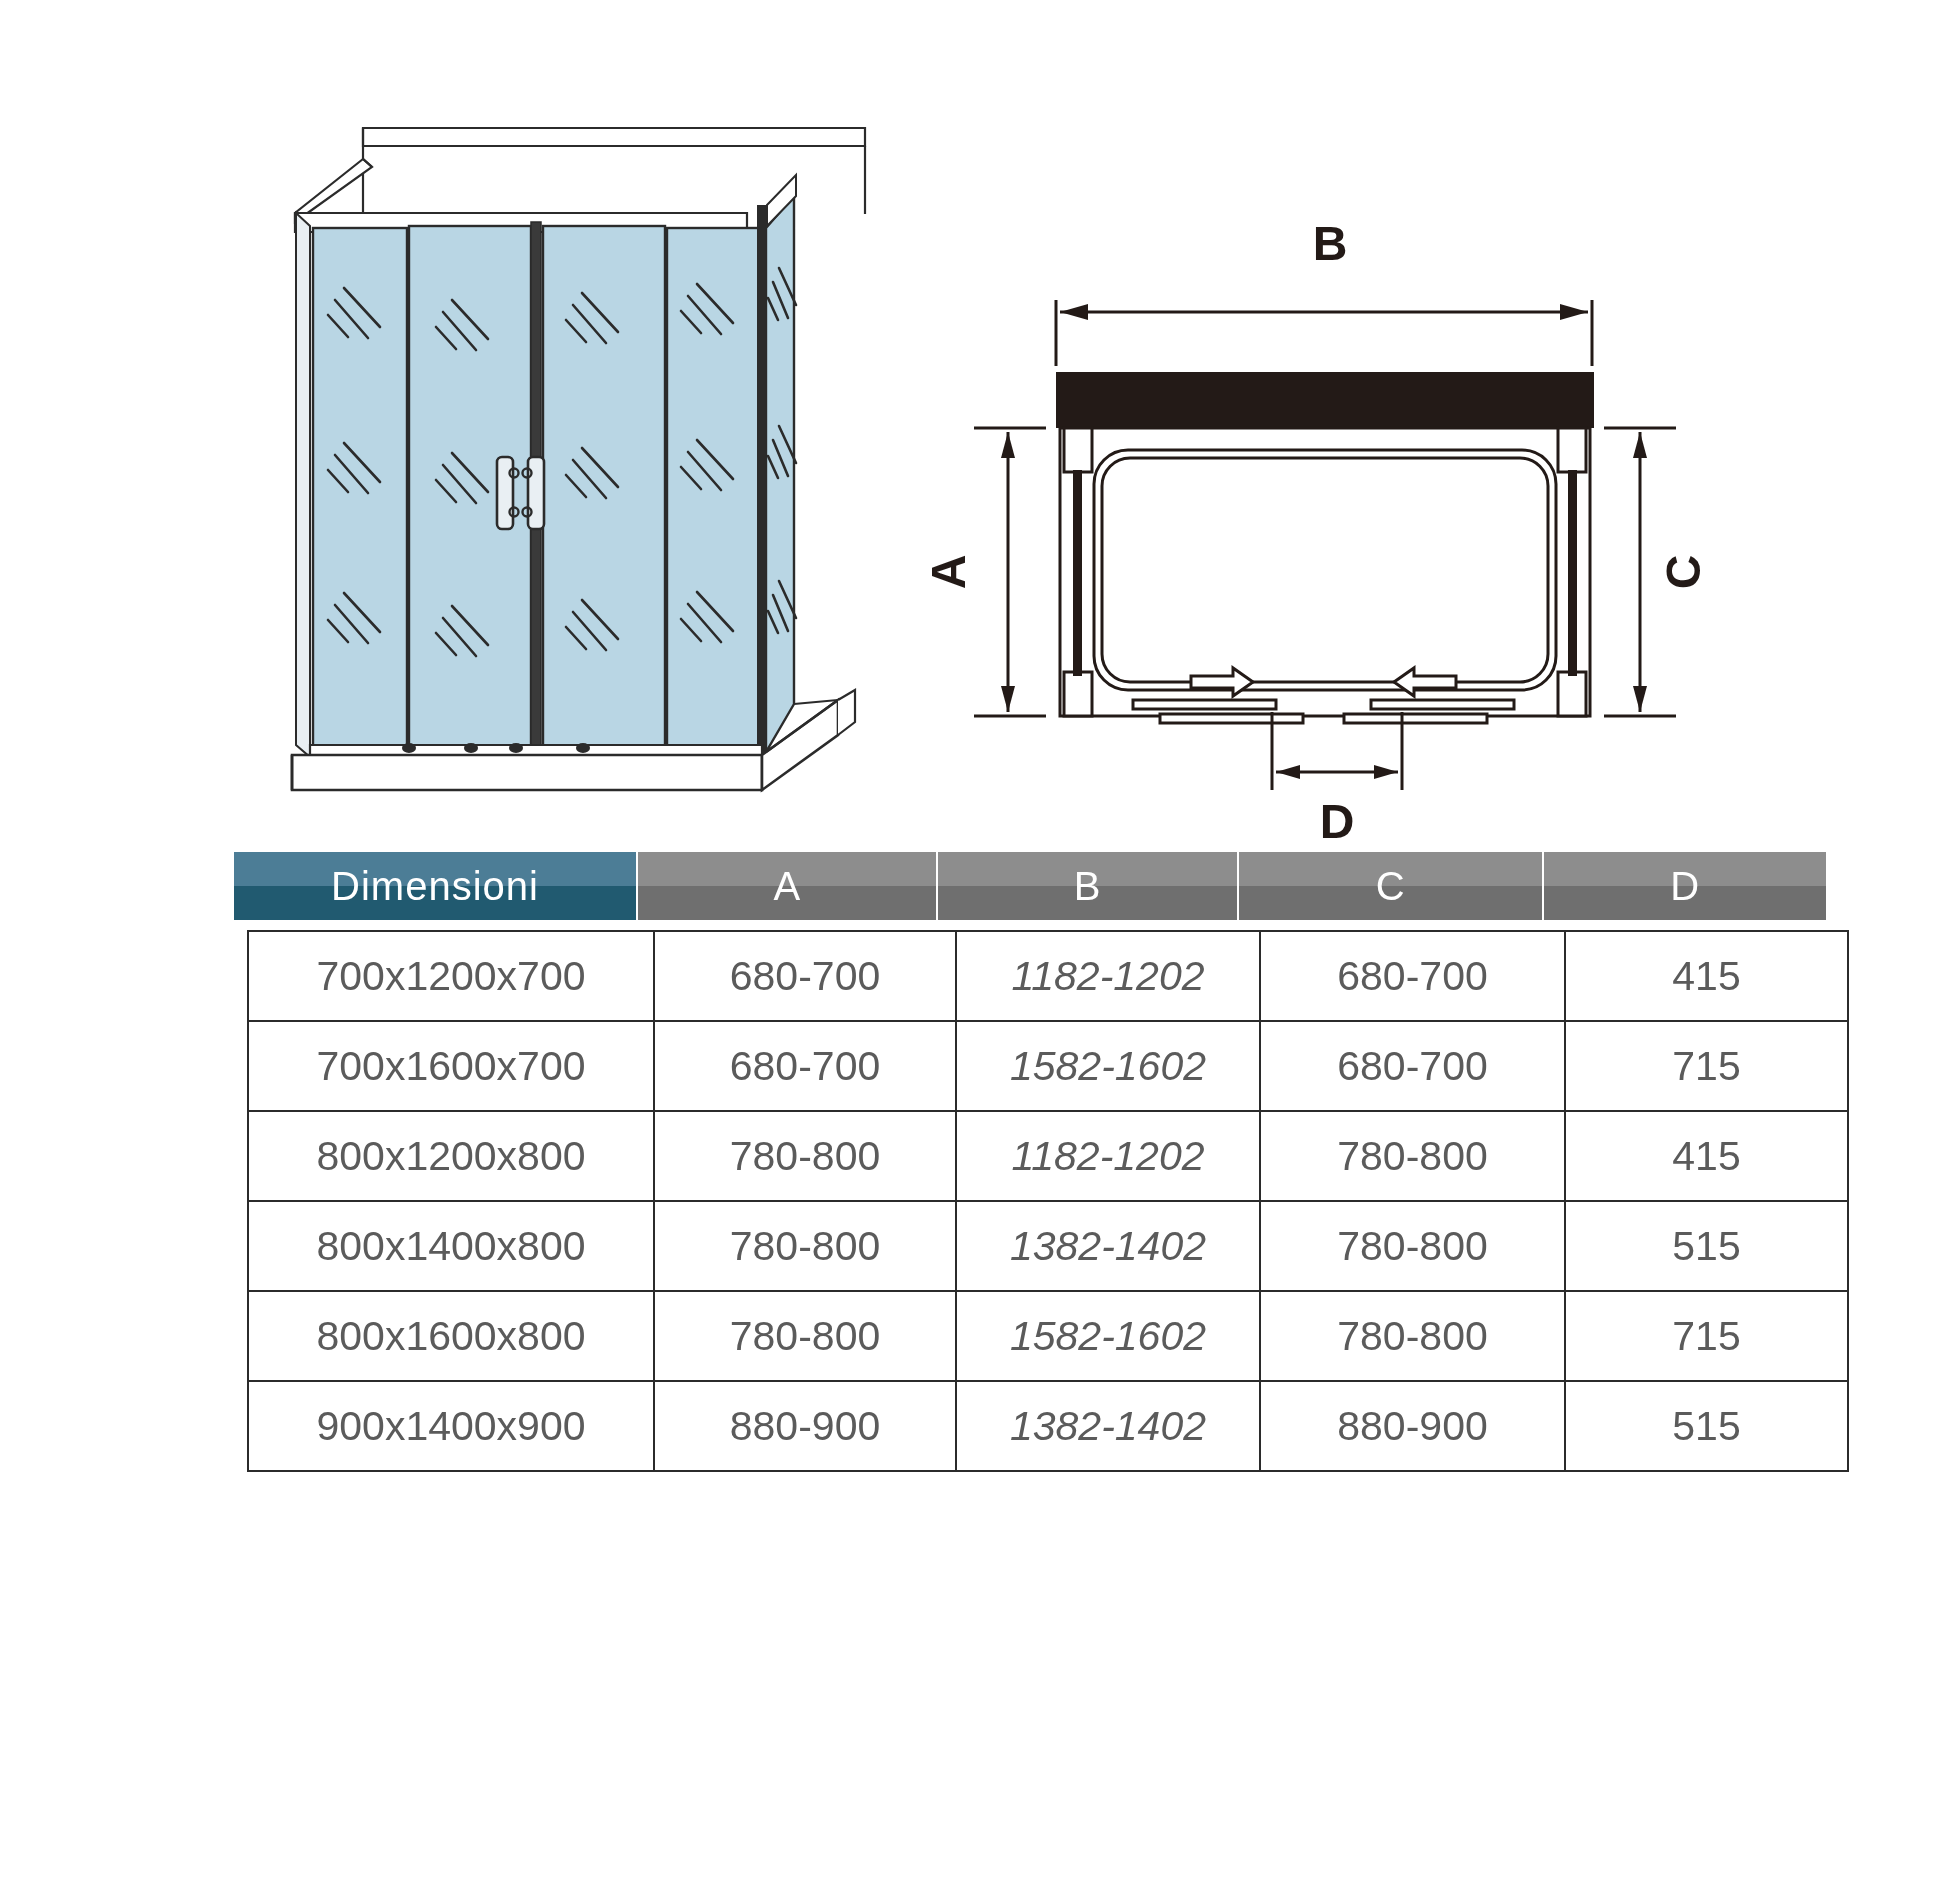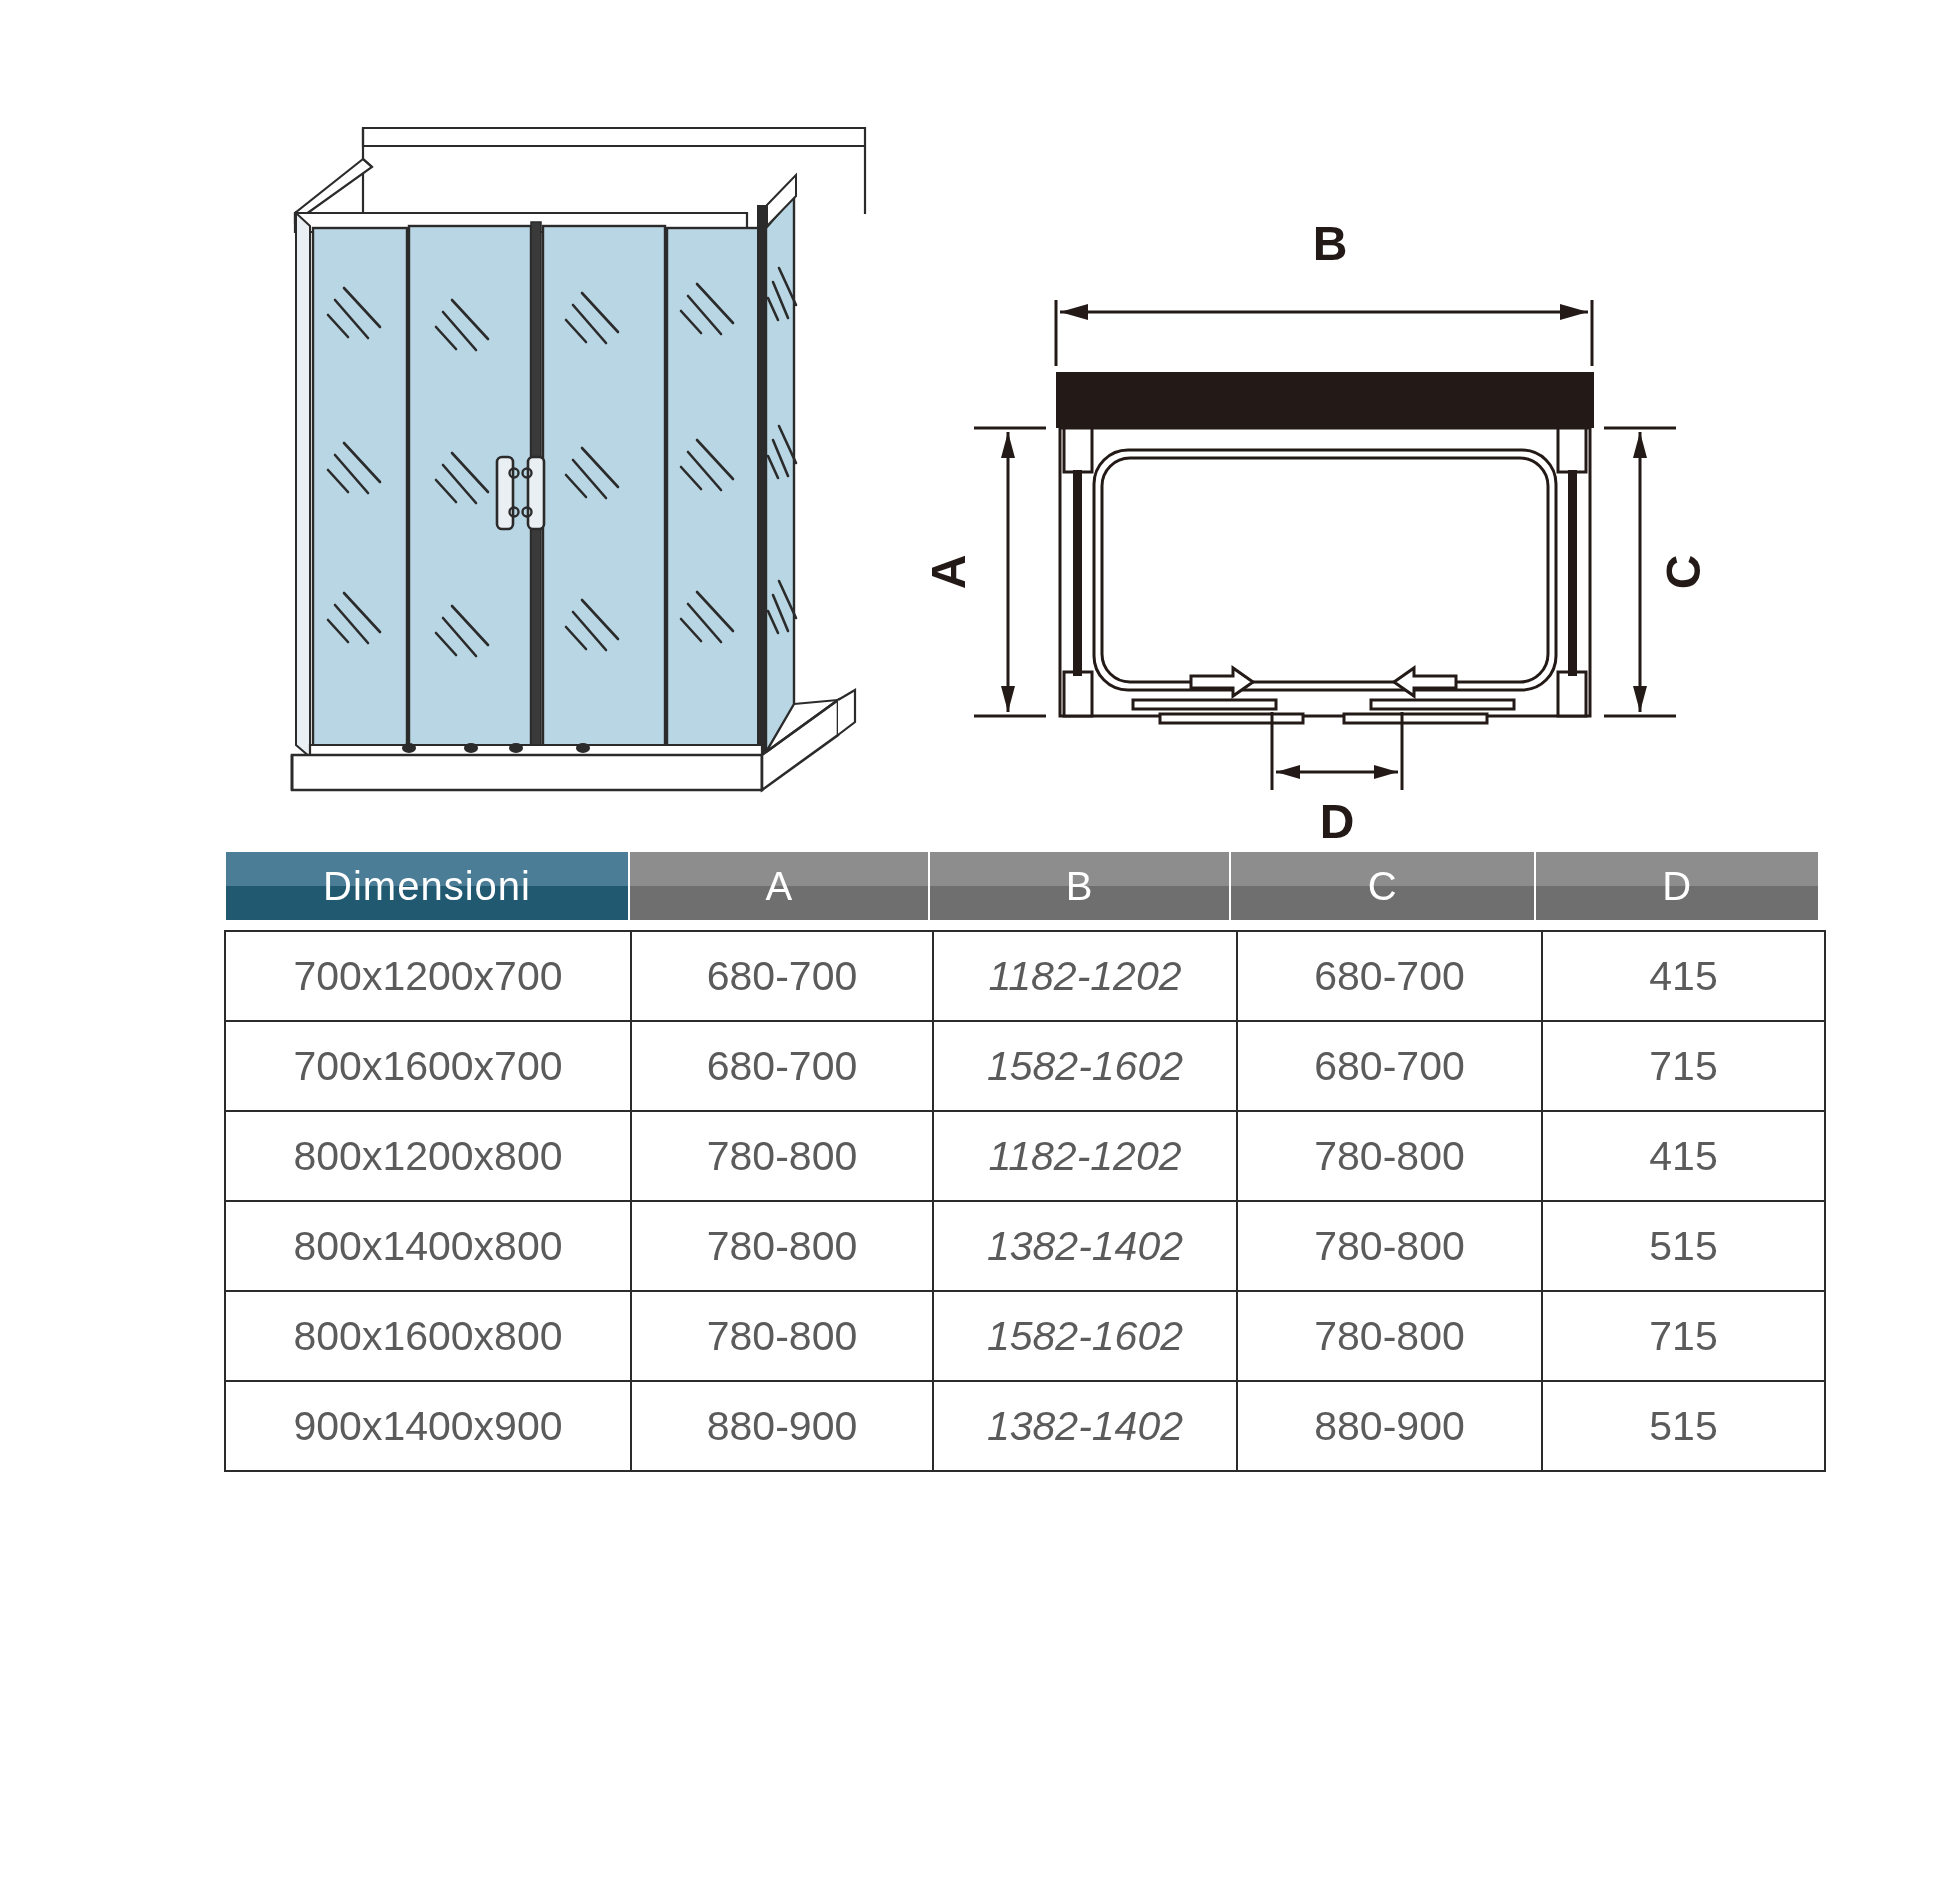--- a/index.html
+++ b/index.html
@@ -24,21 +24,21 @@
     position: absolute;
     left: 0; top: 0;
     width: 1946px;
     height: 840px;
   }
   .drawings svg { display: block; }
 
   
   .table-wrap {
     position: absolute;
-    left: 224px;
+    left: 232px;
     top: 852px;
     width: 1592px;
   }
   .hdr-row {
     display: flex;
     width: 1592px;
     height: 68px;
     margin-left: 2px;
   }
   .hdr-cell {
@@ -77,20 +77,21 @@
   .hdr-ab::before, .hdr-c::before, .hdr-d::before { background: #8d8d8d; }
   .hdr-ab::after,  .hdr-c::after,  .hdr-d::after  { background: #6f6f6f; }
   .hdr-gap { width: 2px; }
   .hdr-gap::before, .hdr-gap::after { background: #ffffff; }
 
   table.dim-table {
     border-collapse: collapse;
     margin-top: 10px;
     table-layout: fixed;
     width: 1590px;
+    margin-left: 15px;
   }
   table.dim-table td {
     border: 2px solid #2b2b2b;
     text-align: center;
     color: #5b5b5b;
     font-size: 41px;
     font-family: "Liberation Sans Narrow", "Liberation Sans", sans-serif;
     height: 88px;
     padding: 0;
     white-space: nowrap;

